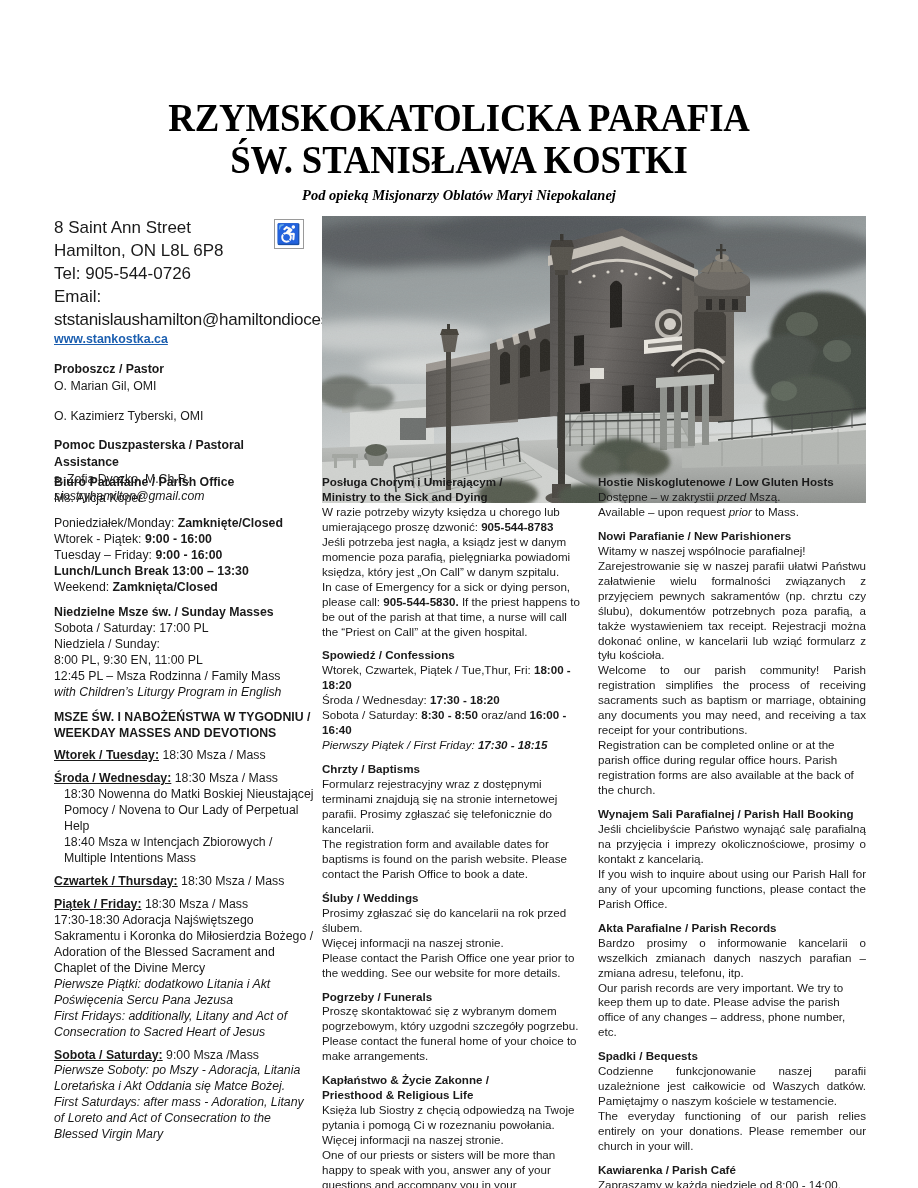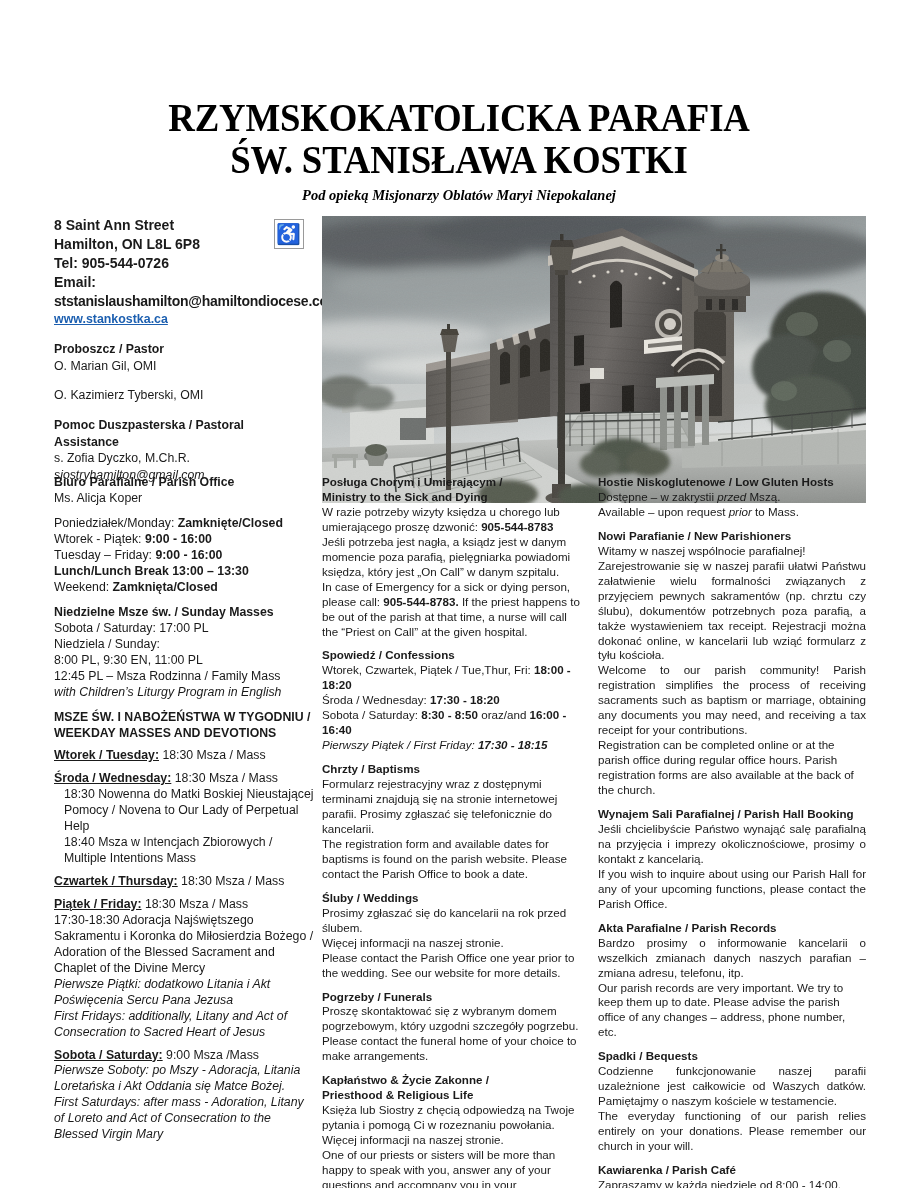--- a/index.html
+++ b/index.html
@@ -48,21 +48,21 @@
   .access-icon {
     position: absolute;
     left: 274px; top: 3px;
     width: 30px; height: 30px;
     border: 1px solid #9a9a9a;
     background: #fff;
     display: flex; align-items: center; justify-content: center;
     font-size: 20px; line-height: 1;
     color: #000;
   }
-  .addr div { font-weight: bold; font-size: 14px; }
+  .addr div { font-weight: normal; font-size: 17px; }
   .email-val { font-weight: bold; font-size: 11.2px; letter-spacing: -0.25px; }
   .weblink {
     font-weight: bold; font-size: 12.4px;
     color: #1c5fb0; text-decoration: underline;
     display: inline-block;
   }
   .blk { margin-top: 13px; }
   .blk .hd { font-weight: bold; }
   .blk .ln { }
   .ital { font-style: italic; }
@@ -488,21 +488,21 @@
     </div>
   </div>
 
   <div class="col col2">
 
     <div class="sec">
       <div class="sec-h">Posługa Chorym i Umierającym /</div>
       <div class="sec-h">Ministry to the Sick and Dying</div>
       <p><span>W razie potrzeby wizyty księdza u chorego lub umierającego proszę dzwonić: </span><span class="b">905-544-8783</span></p>
       <p>Jeśli potrzeba jest nagła, a ksiądz jest w danym momencie poza parafią, pielęgniarka powiadomi księdza, który jest „On Call” w danym szpitalu.</p>
-      <p><span>In case of Emergency for a sick or dying person, please call: </span><span class="b">905-544-8783.</span><span> If the priest happens to be out of the parish at that time, a nurse will call the “Priest on Call” at the given hospital.</span></p>
+      <p><span>In case of Emergency for a sick or dying person, please call: </span><span class="b">905-544-5830.</span><span> If the priest happens to be out of the parish at that time, a nurse will call the “Priest on Call” at the given hospital.</span></p>
     </div>
 
     <div class="sec">
       <div class="sec-h">Spowiedź / Confessions</div>
       <p><span>Wtorek, Czwartek, Piątek / Tue,Thur, Fri: </span><span class="b">18:00 - 18:20</span></p>
       <p><span>Środa / Wednesday:  </span><span class="b">17:30 - 18:20</span></p>
       <p><span>Sobota / Saturday:  </span><span class="b">8:30 - 8:50</span><span> oraz/and </span><span class="b">16:00 - 16:40</span></p>
       <p><span class="i">Pierwszy Piątek / First Friday: </span><span class="i b">17:30 - 18:15</span></p>
     </div>
 

